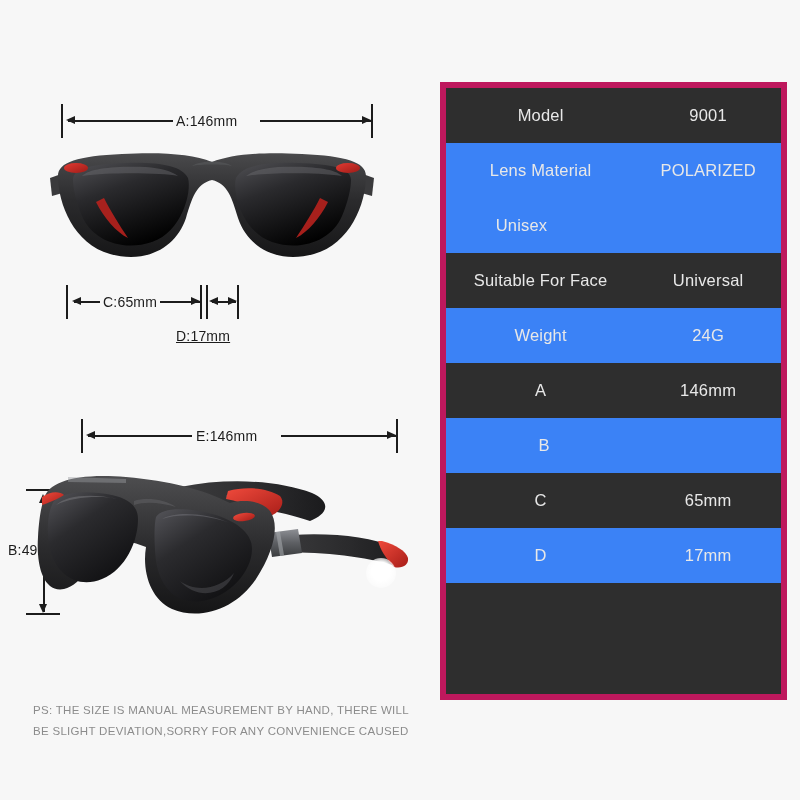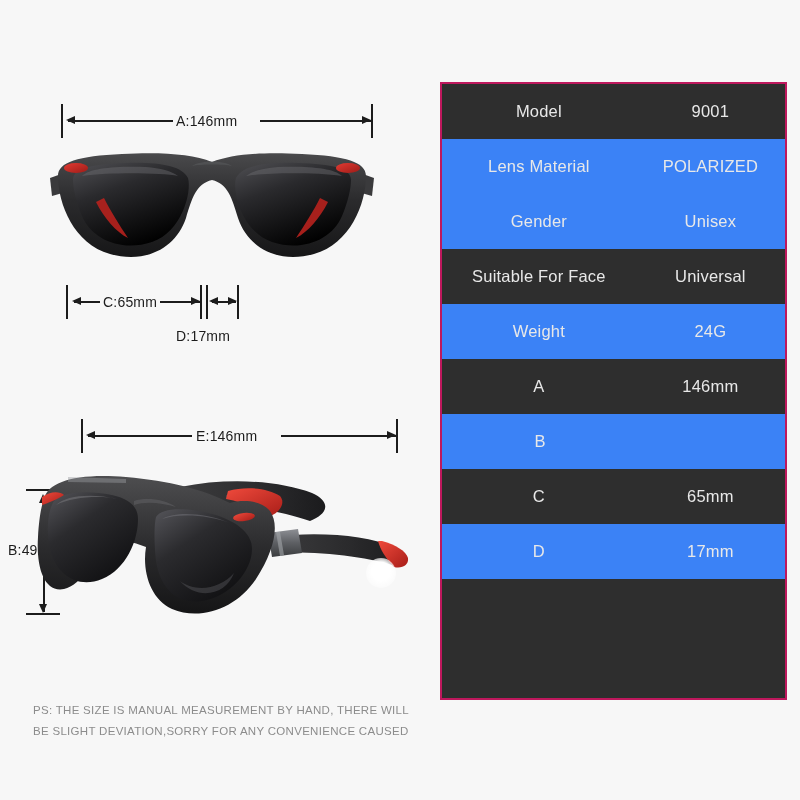--- a/index.html
+++ b/index.html
@@ -44,21 +44,21 @@
     position: absolute; left: 33px; top: 700px; width: 390px;
     font-size: 11.5px; color: #8c8c8c; line-height: 21px;
     letter-spacing: .3px;
   }
 
   
   #spec-panel {
     position: absolute; left: 440px; top: 82px;
     width: 347px; height: 618px;
     background: #2e2e2e;
-    border: 2px solid #be185d;
+    border: 6px solid #be185d;
     overflow: hidden;
   }
   .spec-row {
     display: flex; align-items: center;
     height: 55px; width: 100%;
   }
   .spec-row.odd  { background: #2e2e2e; }
   .spec-row.even { background: #3b82f6; }
   .spec-label, .spec-value {
     color: #e8e8e8;
@@ -149,21 +149,21 @@
       <div class="arrow-r" style="left:191px; top:297px;"></div>
       <div class="dim-label" style="left:103px; top:294px;">C:65mm</div>
     </div>
 
     <div>
       <div class="tick vtick" style="left:206px; top:285px;"></div>
       <div class="tick vtick" style="left:237px; top:285px;"></div>
       <div class="line-h" style="left:212px; top:301px; width:24px;"></div>
       <div class="arrow-l" style="left:209px; top:297px;"></div>
       <div class="arrow-r" style="left:228px; top:297px;"></div>
-      <div class="dim-label" style="left:176px; top:328px;">D:17mm</div>
+      <div class="dim-label" style="left:176px; top:328px;text-decoration:underline;">D:17mm</div>
     </div>
 
     <div>
       <div class="tick vtick" style="left:81px; top:419px;"></div>
       <div class="tick vtick" style="left:396px; top:419px;"></div>
       <div class="line-h" style="left:88px; top:435px; width:104px;"></div>
       <div class="line-h" style="left:281px; top:435px; width:115px;"></div>
       <div class="arrow-l" style="left:86px; top:431px;"></div>
       <div class="arrow-r" style="left:387px; top:431px;"></div>
       <div class="dim-label" style="left:196px; top:428px;">E:146mm</div>
@@ -264,21 +264,20 @@
   <div id="spec-panel">
     <div class="spec-row odd">
       <div class="spec-label">Model</div>
       <div class="spec-value">9001</div>
     </div>
     <div class="spec-row even">
       <div class="spec-label">Lens Material</div>
       <div class="spec-value">POLARIZED</div>
     </div>
     <div class="spec-row even">
-      <div class="spec-label">Gender</div>
       <div class="spec-value">Unisex</div>
     </div>
     <div class="spec-row odd">
       <div class="spec-label">Suitable For Face</div>
       <div class="spec-value">Universal</div>
     </div>
     <div class="spec-row even">
       <div class="spec-label">Weight</div>
       <div class="spec-value">24G</div>
     </div>

